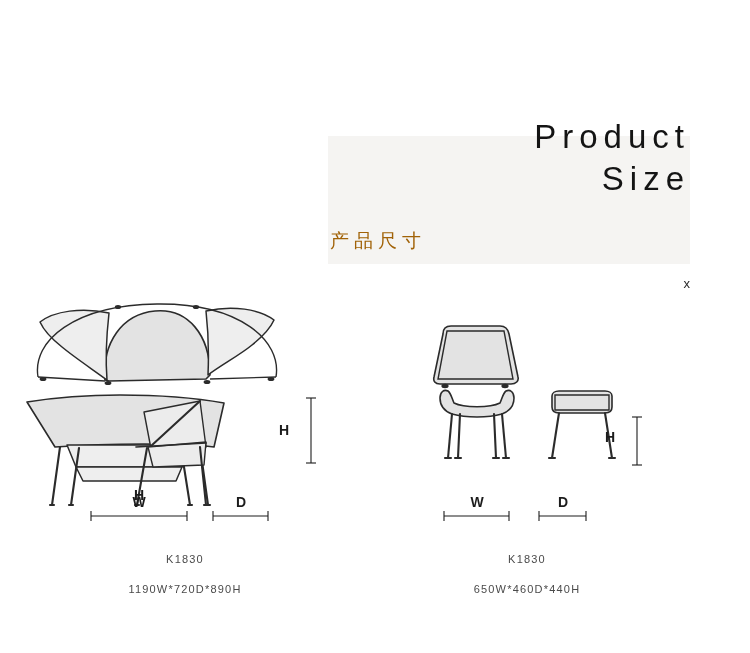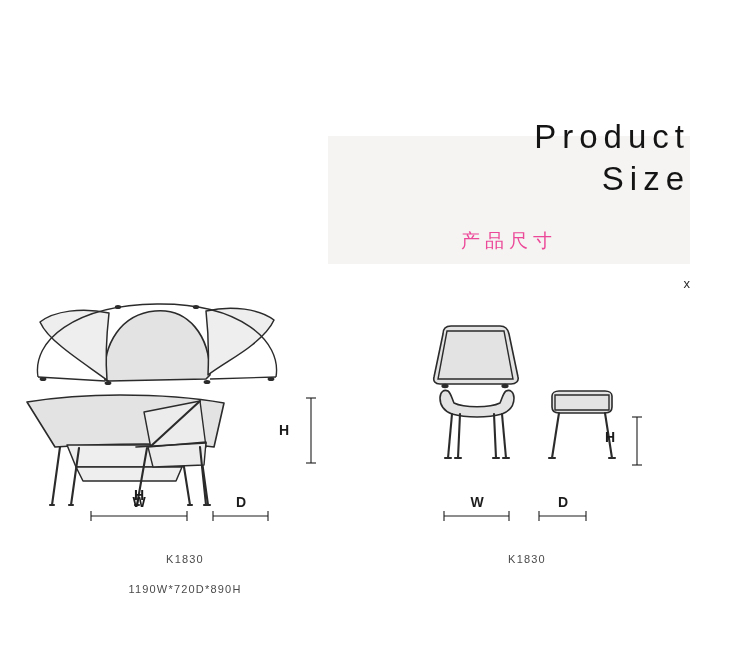--- a/index.html
+++ b/index.html
@@ -43,24 +43,24 @@
     letter-spacing: 6px;
     color: #141414;
     font-weight: 400;
     white-space: pre-line;
   }
   #header-title-cn {
     position: absolute;
     left: 330px;
     top: 204px;
     width: 358px;
-    text-align: center;
+    text-align: left;
     font-size: 19px;
     letter-spacing: 5px;
-    color: #ec4899;
+    color: #a16207;
   }
   #header-mark {
     position: absolute;
     left: 330px;
     top: 252px;
     width: 360px;
     text-align: right;
     font-size: 13px;
     color: #2a2a2a;
     letter-spacing: 0px;
@@ -280,13 +280,14 @@
       <line class="dimline" x1="187" y1="216" x2="187" y2="226"></line>
       <line class="dimline" x1="234" y1="216" x2="234" y2="226"></line>
     </g>
   </svg>
 
   <div class="dim-label-text" style="left:238px; top:134px; width:40px;">H</div>
   <div class="dim-label-text" style="left:105px; top:199px; width:40px;">W</div>
   <div class="dim-label-text" style="left:191px; top:199px; width:40px;">D</div>
 
   <div class="spec-caption spec-model">K1830</div>
+  <div class="spec-caption spec-dims">650W*460D*440H</div>
 </div>
 
 </body></html>

